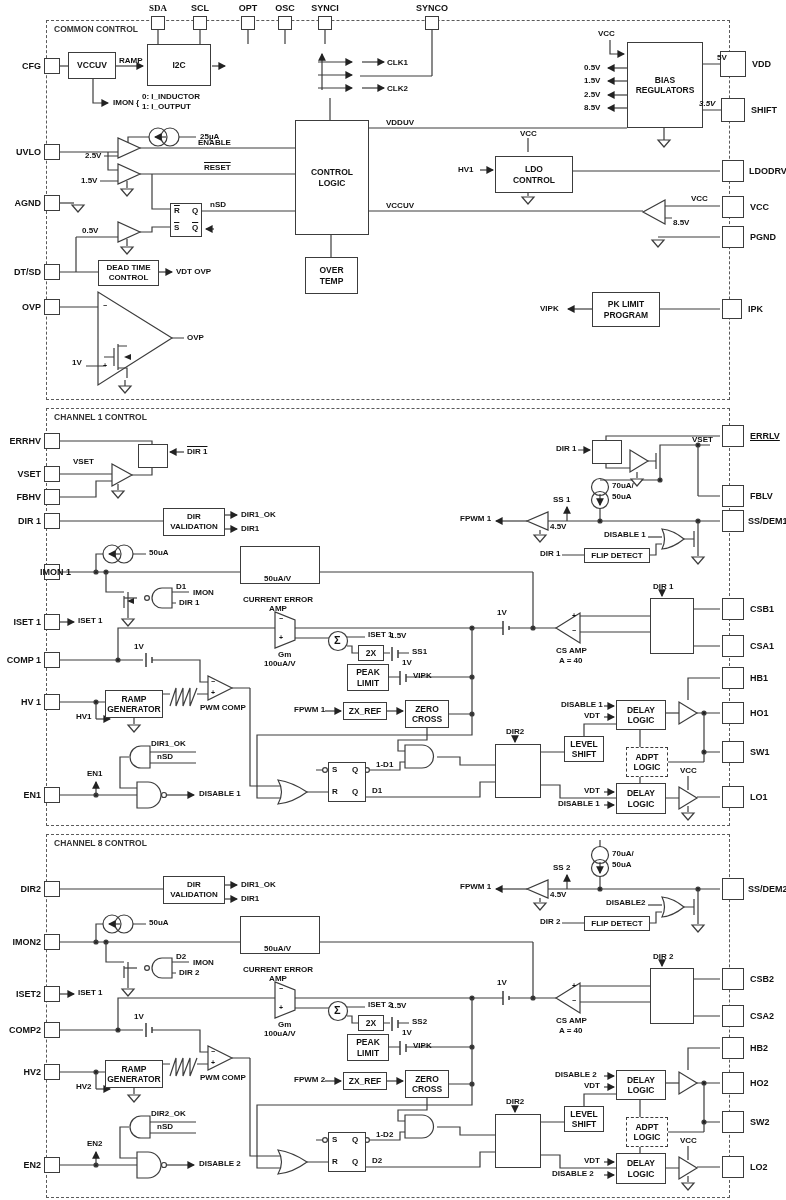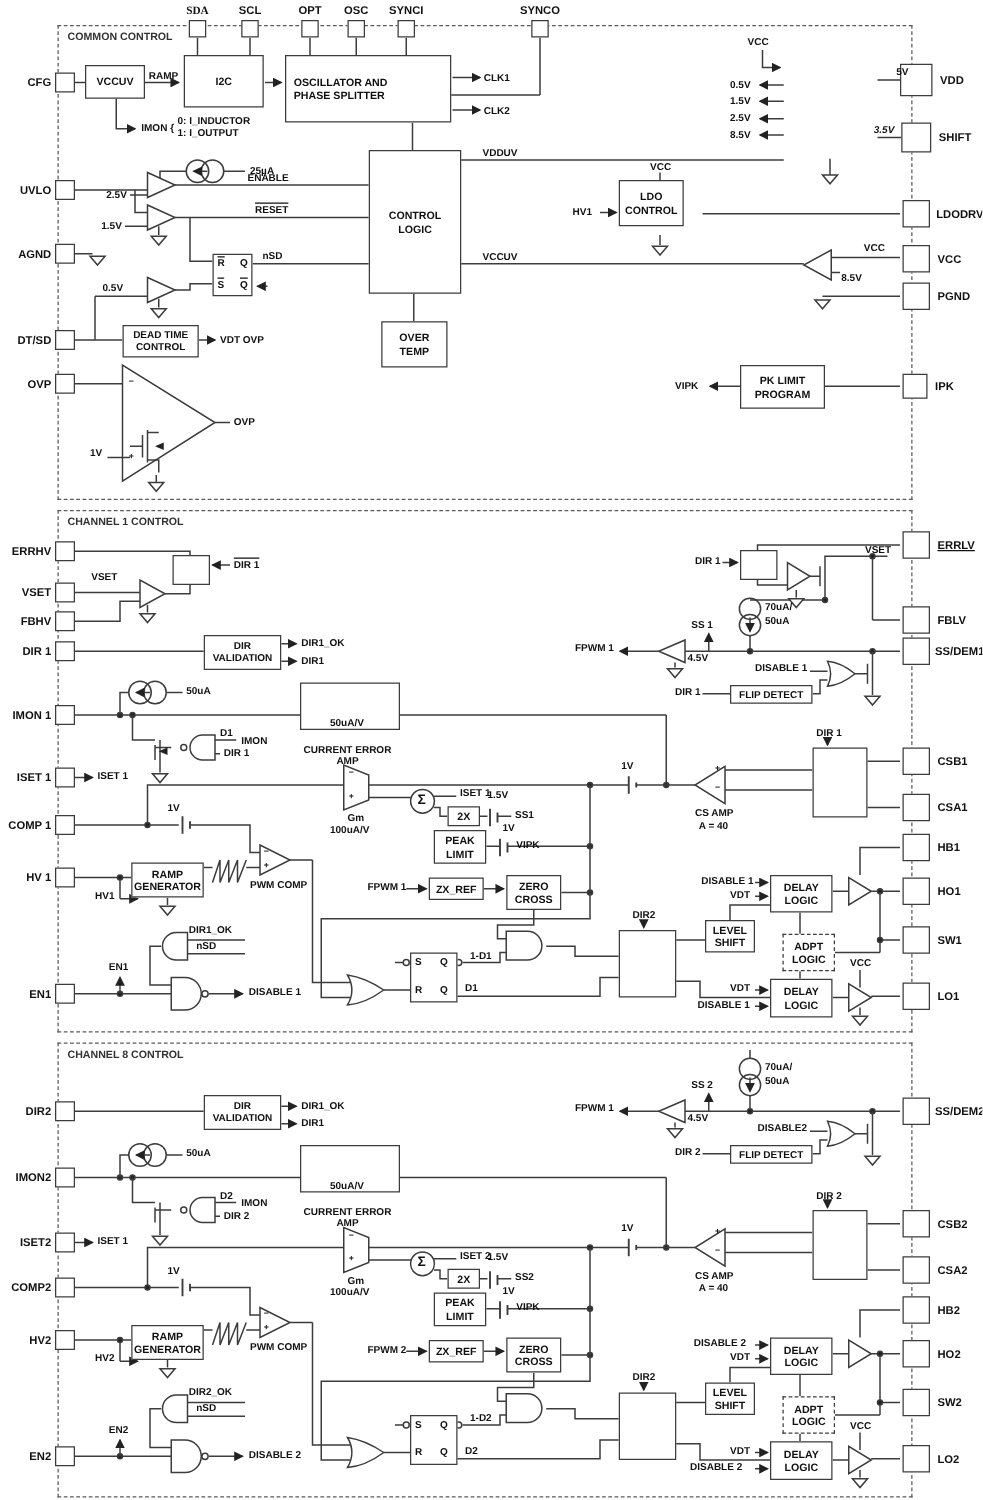--- a/index.html
+++ b/index.html
@@ -393,21 +393,21 @@
   <div class="pin" style="left:44px;top:513px;width:16px;height:16px;"></div>
   <div class="pin" style="left:44px;top:564px;width:16px;height:16px;"></div>
   <div class="pin" style="left:44px;top:614px;width:16px;height:16px;"></div>
   <div class="pin" style="left:44px;top:652px;width:16px;height:16px;"></div>
   <div class="pin" style="left:44px;top:694px;width:16px;height:16px;"></div>
   <div class="pin" style="left:44px;top:787px;width:16px;height:16px;"></div>
   <div class="plab l" style="top:436px;">ERRHV</div>
   <div class="plab l" style="top:469px;">VSET</div>
   <div class="plab l" style="top:492px;">FBHV</div>
   <div class="plab l" style="top:516px;">DIR 1</div>
-  <div class="plab l" style="top:567px;">IMON 1</div>
+  <div class="plab l" style="top:567px;padding-left:30px;">IMON 1</div>
   <div class="plab l" style="top:617px;">ISET 1</div>
   <div class="plab l" style="top:655px;">COMP 1</div>
   <div class="plab l" style="top:697px;">HV 1</div>
   <div class="plab l" style="top:790px;">EN1</div>
   <div class="pin" style="left:44px;top:881px;width:16px;height:16px;"></div>
   <div class="pin" style="left:44px;top:934px;width:16px;height:16px;"></div>
   <div class="pin" style="left:44px;top:986px;width:16px;height:16px;"></div>
   <div class="pin" style="left:44px;top:1022px;width:16px;height:16px;"></div>
   <div class="pin" style="left:44px;top:1064px;width:16px;height:16px;"></div>
   <div class="pin" style="left:44px;top:1157px;width:16px;height:16px;"></div>
@@ -458,25 +458,25 @@
   <div class="plab" style="left:748px;top:884px;">SS/DEM2</div>
   <div class="plab" style="left:750px;top:974px;">CSB2</div>
   <div class="plab" style="left:750px;top:1011px;">CSA2</div>
   <div class="plab" style="left:750px;top:1043px;">HB2</div>
   <div class="plab" style="left:750px;top:1078px;">HO2</div>
   <div class="plab" style="left:750px;top:1117px;">SW2</div>
   <div class="plab" style="left:750px;top:1162px;">LO2</div>
 
   <div class="block" style="left:68px;top:52px;width:48px;height:27px;">VCCUV</div>
   <div class="block" style="left:147px;top:44px;width:64px;height:42px;">I2C</div>
-  <div class="block" style="left:228px;top:44px;width:133px;height:54px;justify-content:flex-start;padding-left:6px;text-align:left;">OSCILLATOR AND
-PHASE SPLITTER</div>
+  <div class="block" style="left:627px;top:42px;width:76px;height:86px;">BIAS
+REGULATORS</div>
   <div class="block" style="left:295px;top:120px;width:74px;height:115px;">CONTROL
 LOGIC</div>
-  <div class="block" style="left:495px;top:144px;width:52px;height:37px;">LDO
+  <div class="block" style="left:495px;top:156px;width:78px;height:37px;">LDO
 CONTROL</div>
   <div class="block" style="left:305px;top:257px;width:53px;height:37px;">OVER
 TEMP</div>
   <div class="block thin" style="left:98px;top:260px;width:61px;height:26px;">DEAD TIME
 CONTROL</div>
   <div class="block" style="left:592px;top:292px;width:68px;height:35px;">PK LIMIT
 PROGRAM</div>
   <div class="block" style="left:170px;top:203px;width:32px;height:34px;"></div>
   <div class="lbl ov" style="left:174px;top:206px;">R</div>
   <div class="lbl" style="left:192px;top:206px;">Q</div>

